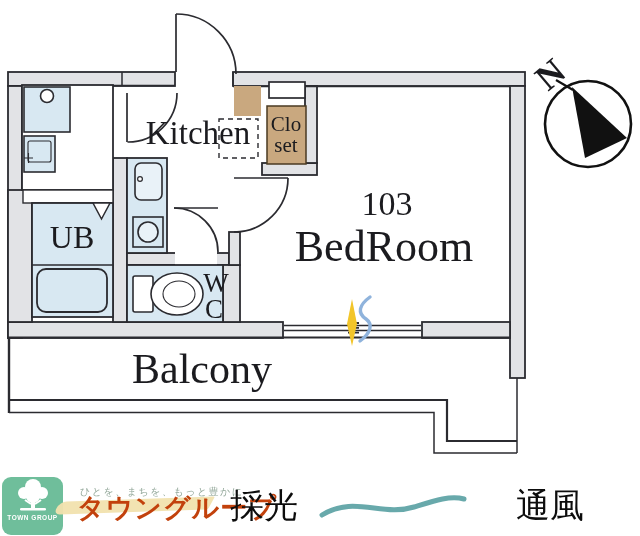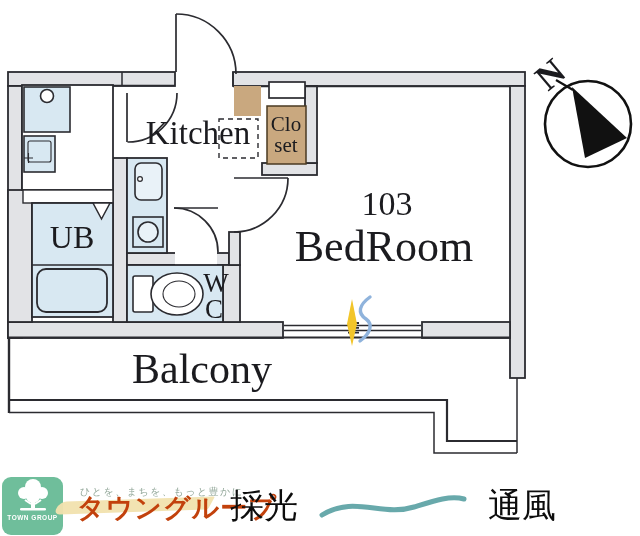--- a/index.html
+++ b/index.html
@@ -11,21 +11,21 @@
             border-radius:9px;display:flex;flex-direction:column;align-items:center;justify-content:flex-start;}
   .logo-box .tg{color:#fff;font-size:6.5px;font-weight:bold;letter-spacing:.5px;margin-top:1px;}
   .tagline{position:absolute;left:80px;top:25px;font-size:10px;color:#93a89a;letter-spacing:1.5px;white-space:nowrap;}
   .swoosh{position:absolute;left:58px;top:39px;width:152px;height:13px;background:#f1e2ae;
           border-radius:8px 2px 2px 8px;transform:skewX(-30deg) rotate(-2deg);opacity:.95;}
   .brand{position:absolute;left:77px;top:30px;font-size:27px;font-weight:bold;color:#c2410c;
          letter-spacing:1px;white-space:nowrap;}
   .legend-label{position:absolute;top:23px;font-size:34px;color:#0d0d0d;
                 font-family:Liberation Sans, sans-serif;white-space:nowrap;}
   .legend-daylight{left:230px;}
-  .legend-airflow{left:488px;}
+  .legend-airflow{left:516px;}
   .wave-wrap{position:absolute;left:318px;top:28px;width:152px;height:30px;}
 </style>
 </head>
 <body>
 
 <div class="stage">
 
   <svg width="640" height="460" viewBox="0 0 640 460">
 
     <g fill="#e2e3e6" stroke="#2b2b30" stroke-width="1.8">

